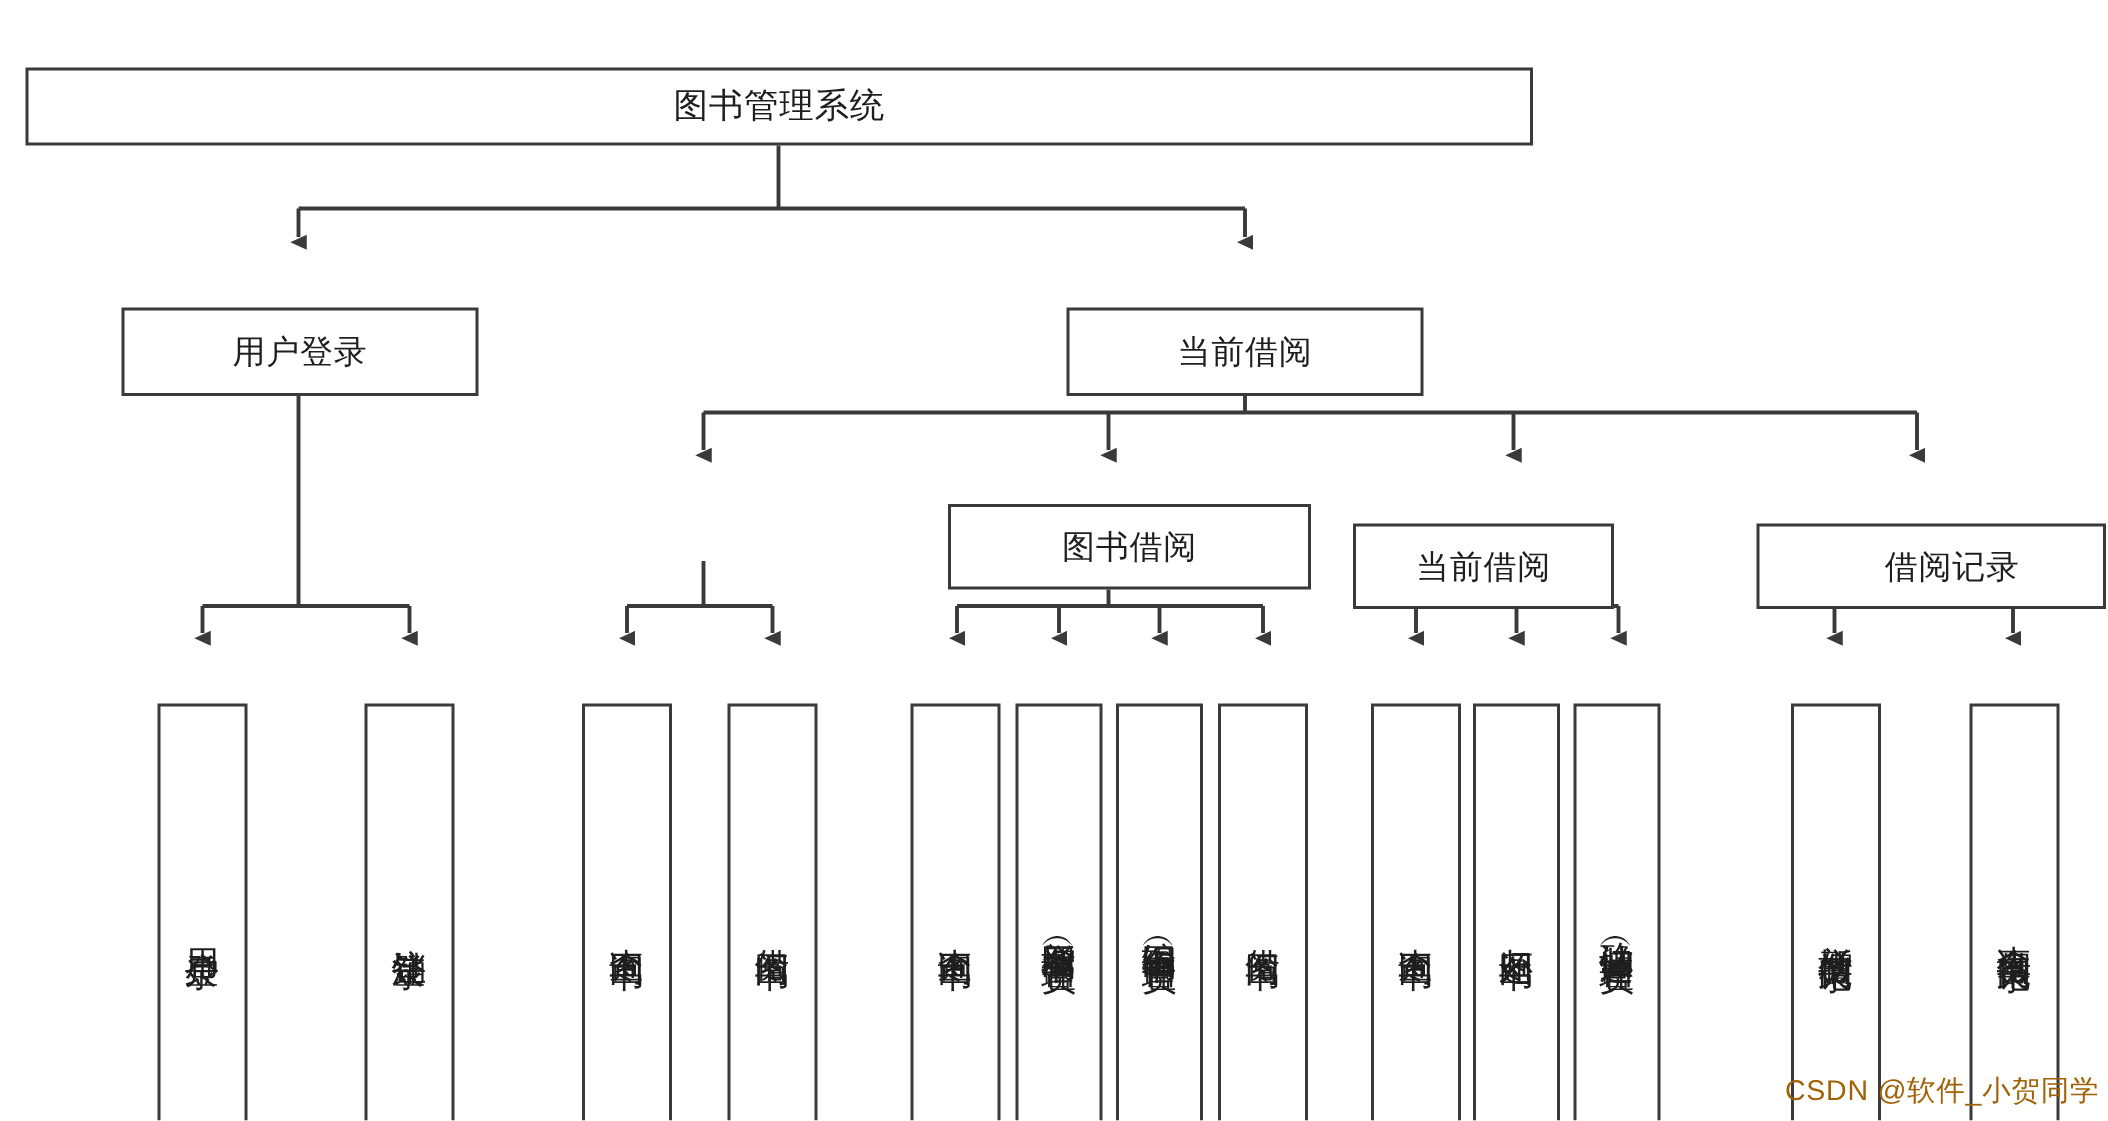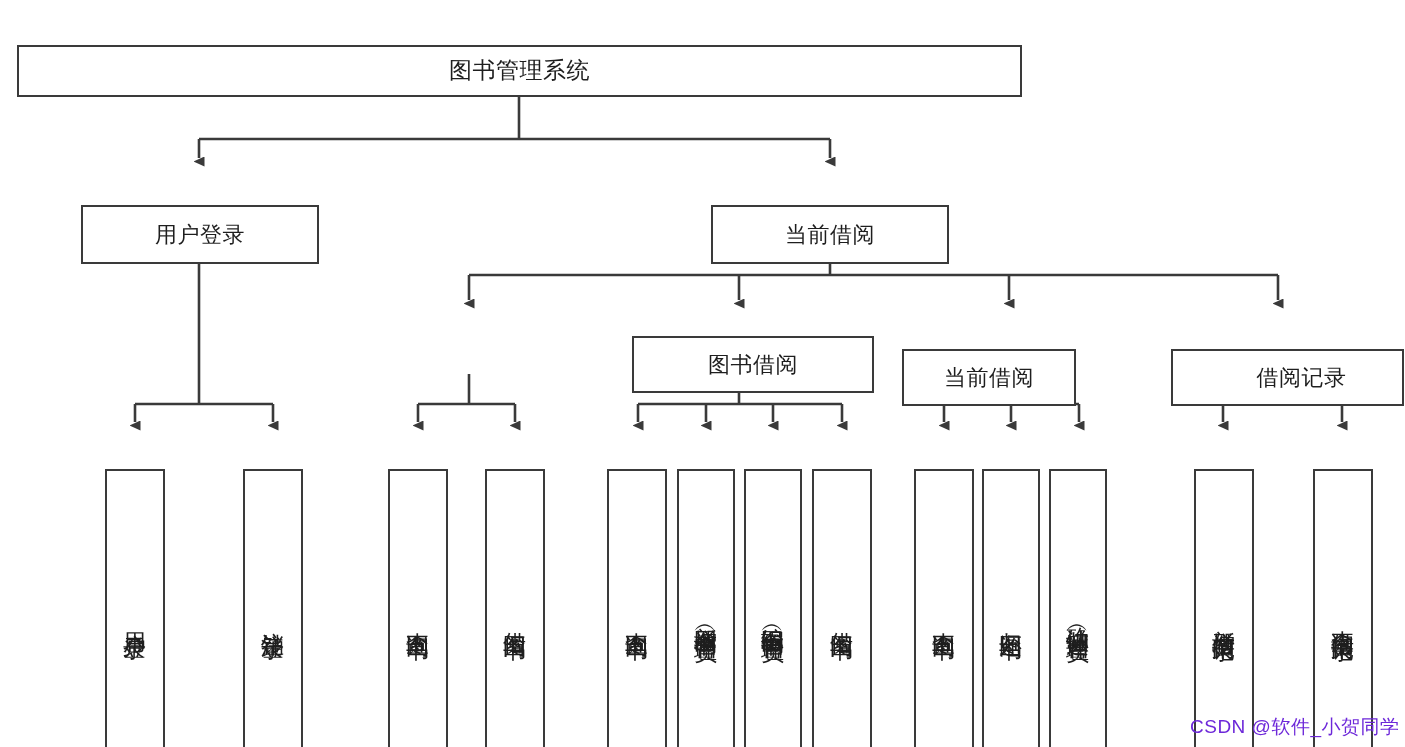--- a/index.html
+++ b/index.html
@@ -60,21 +60,21 @@
     line-height: 1.14;
     letter-spacing: 2px;
     white-space: normal;
     max-height: 100%;
   }
   .watermark {
     position: absolute;
     left: 1190px;
     top: 714px;
     font-size: 19px;
-    color: #6d28d9;
+    color: #a16207;
     white-space: nowrap;
     z-index: 5;
     letter-spacing: 0.5px;
   }
 </style>
 </head>
 <body>
 
 <div id="canvas">
 

